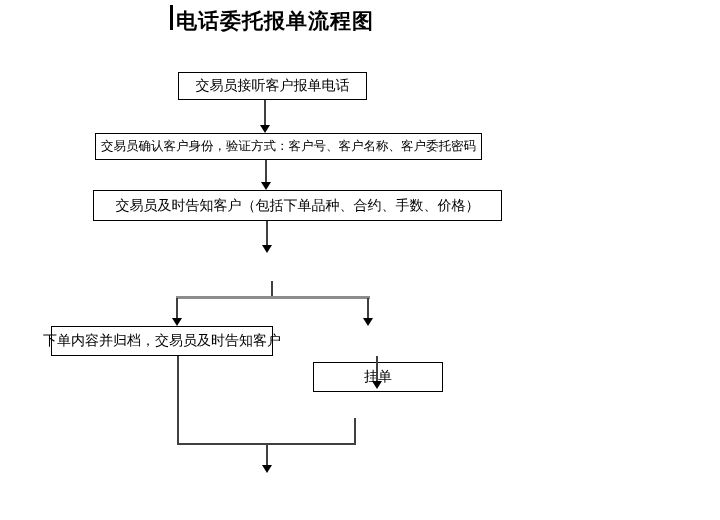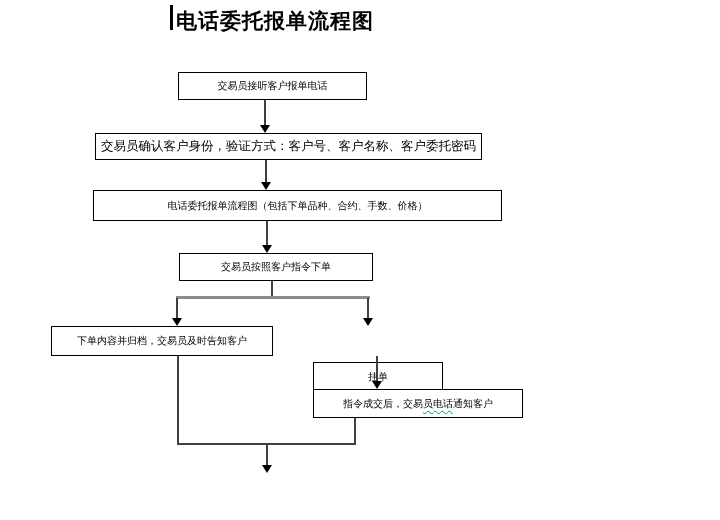--- a/index.html
+++ b/index.html
@@ -13,21 +13,21 @@
     position:absolute;left:170px;top:5px;width:3px;height:25px;background:#000;
   }
   .page-title{
     position:absolute;left:176px;top:7px;margin:0;
     font-size:21px;font-weight:bold;color:#000;letter-spacing:1px;
     font-family:"Liberation Serif","DejaVu Serif",serif;
   }
   .node{
     position:absolute;box-sizing:border-box;border:1px solid #000;background:#fff;
     display:flex;align-items:center;justify-content:center;
-    font-size:10px;color:#000;white-space:nowrap;line-height:1;
+    font-size:14px;color:#000;white-space:nowrap;line-height:1;
   }
   .node.tight{font-size:12.5px;}
   .wavy{
     text-decoration-line:underline;
     text-decoration-style:wavy;
     text-decoration-color:#00a050;
     text-decoration-thickness:1px;
     text-underline-offset:3px;
   }
   .vline{position:absolute;width:2px;background:#404040;}
@@ -49,38 +49,32 @@
 
   <div class="node" style="left:178px;top:72px;width:189px;height:28px;">
     <span>交易员接听客户报单电话</span>
   </div>
 
   <div class="node tight" style="left:95px;top:133px;width:387px;height:27px;">
     <span>交易员确认客户身份，验证方式：客户号、客户名称、客户委托密码</span>
   </div>
 
   <div class="node" style="left:93px;top:190px;width:409px;height:31px;">
-    <span>电话委托报单流程图（包括下单品种、合约、手数、价格）</span>
+    <span>交易员及时告知客户（包括下单品种、合约、手数、价格）</span>
   </div>
 
-  <div class="node" style="left:179px;top:253px;width:194px;height:28px;">
-    <span>交易员按照客户指令下单</span>
-  </div>
 
   <div class="node" style="left:51px;top:326px;width:222px;height:30px;">
     <span>下单内容并归档，交易员及时告知客户</span>
   </div>
 
   <div class="node" style="left:313px;top:326px;width:130px;height:30px;margin-top:36px;">
     <span>挂单</span>
   </div>
 
-  <div class="node" style="left:313px;top:389px;width:210px;height:29px;">
-    <span><span>指令成交后，交易</span><span class="wavy">员电话</span><span>通知客户</span></span>
-  </div>
 
 
   <div class="vline" style="left:264px;top:100px;height:25px;"></div>
   <div class="ahead" style="left:260px;top:125px;"></div>
 
   <div class="vline" style="left:265px;top:160px;height:22px;"></div>
   <div class="ahead" style="left:261px;top:182px;"></div>
 
   <div class="vline" style="left:266px;top:221px;height:24px;"></div>
   <div class="ahead" style="left:262px;top:245px;"></div>

